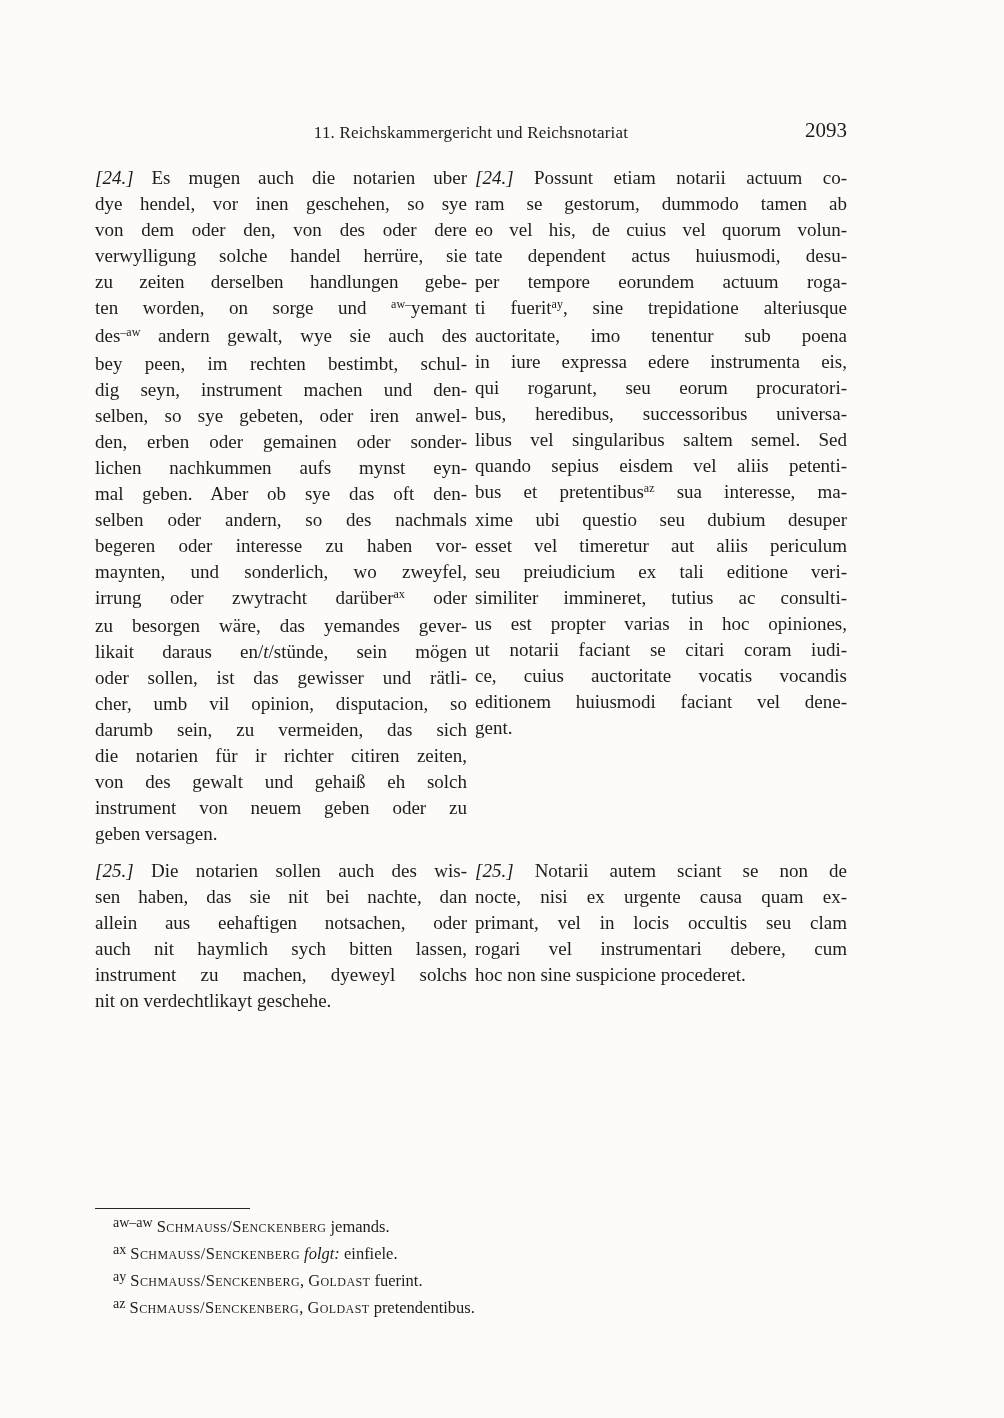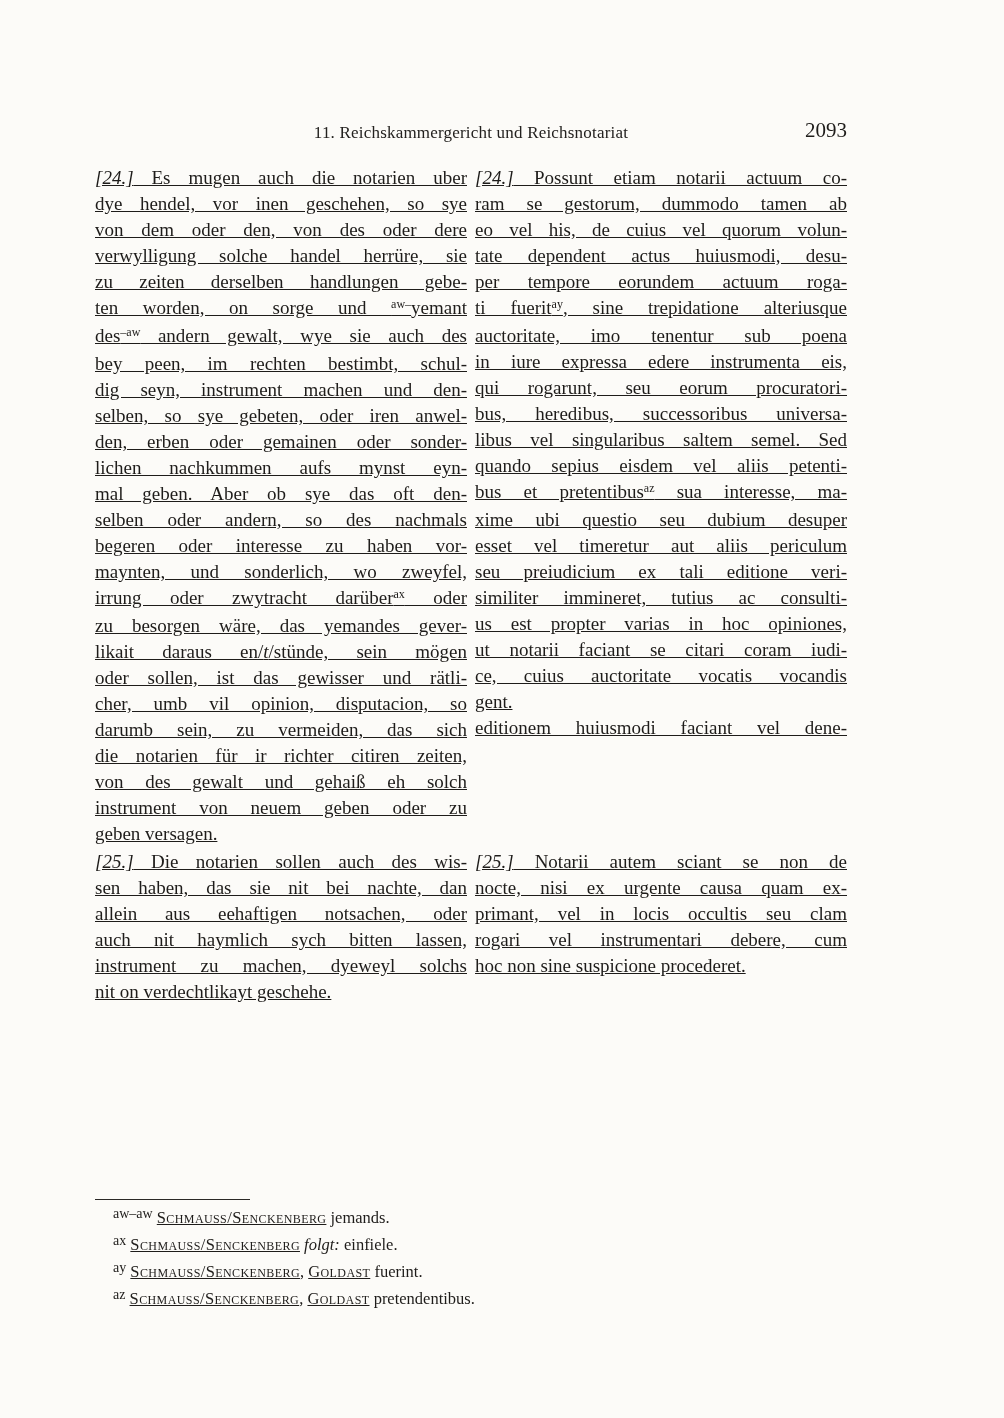--- a/index.html
+++ b/index.html
@@ -31,23 +31,22 @@
   .page-number {
     position: absolute;
     right: 0;
     top: -5px;
     font-size: 21px;
   }
   .body-grid {}
   .pair-row {
     display: flex;
     gap: 8px;
-    text-decoration: underline;
   }
-  .pair-row + .pair-row .para-col { margin-top: 2px; }
+  .pair-row + .pair-row .para-col { margin-top: 11px; }
   .para-col { width: 372px; }
   .line {
     font-size: 19px;
     line-height: 26px;
     text-align: justify;
     text-align-last: justify;
     -moz-text-align-last: justify;
   }
   .line.last {
     text-align-last: left;
@@ -56,21 +55,20 @@
   .st-n { font-style: normal; }
   .st-i { font-style: italic; }
   .st-sup {
     font-size: 12px;
     position: relative;
     top: -6px;
   }
   .st-sc {
     font-variant: small-caps;
     letter-spacing: 0.4px;
-    text-decoration: underline;
   }
   .footnotes { margin-top: 194px; }
   .fn-rule {
     width: 155px;
     border-top: 1.5px solid #2a2826;
     margin-bottom: 5px;
   }
   .footnote {
     font-size: 16.5px;
     line-height: 26px;
@@ -137,22 +135,22 @@
           <div class="line"><span class="st-n">libus vel singularibus saltem semel. Sed</span></div>
           <div class="line"><span class="st-n">quando sepius eisdem vel aliis petenti-</span></div>
           <div class="line"><span class="st-n">bus et pretentibus</span><span class="st-sup">az</span><span class="st-n"> sua interesse, ma-</span></div>
           <div class="line"><span class="st-n">xime ubi questio seu dubium desuper</span></div>
           <div class="line"><span class="st-n">esset vel timeretur aut aliis periculum</span></div>
           <div class="line"><span class="st-n">seu preiudicium ex tali editione veri-</span></div>
           <div class="line"><span class="st-n">similiter immineret, tutius ac consulti-</span></div>
           <div class="line"><span class="st-n">us est propter varias in hoc opiniones,</span></div>
           <div class="line"><span class="st-n">ut notarii faciant se citari coram iudi-</span></div>
           <div class="line"><span class="st-n">ce, cuius auctoritate vocatis vocandis</span></div>
+          <div class="line"><span class="st-n">editionem huiusmodi faciant vel dene-</span></div>
           <div class="line last"><span class="st-n">gent.</span></div>
-          <div class="line"><span class="st-n">editionem huiusmodi faciant vel dene-</span></div>
         </div>
       </div>
       <div class="pair-row">
         <div class="para-col">
           <div class="line"><span class="st-i">[25.]</span><span class="st-n"> Die notarien sollen auch des wis-</span></div>
           <div class="line"><span class="st-n">sen haben, das sie nit bei nachte, dan</span></div>
           <div class="line"><span class="st-n">allein aus eehaftigen notsachen, oder</span></div>
           <div class="line"><span class="st-n">auch nit haymlich sych bitten lassen,</span></div>
           <div class="line"><span class="st-n">instrument zu machen, dyeweyl solchs</span></div>
           <div class="line last"><span class="st-n">nit on verdechtlikayt geschehe.</span></div>

